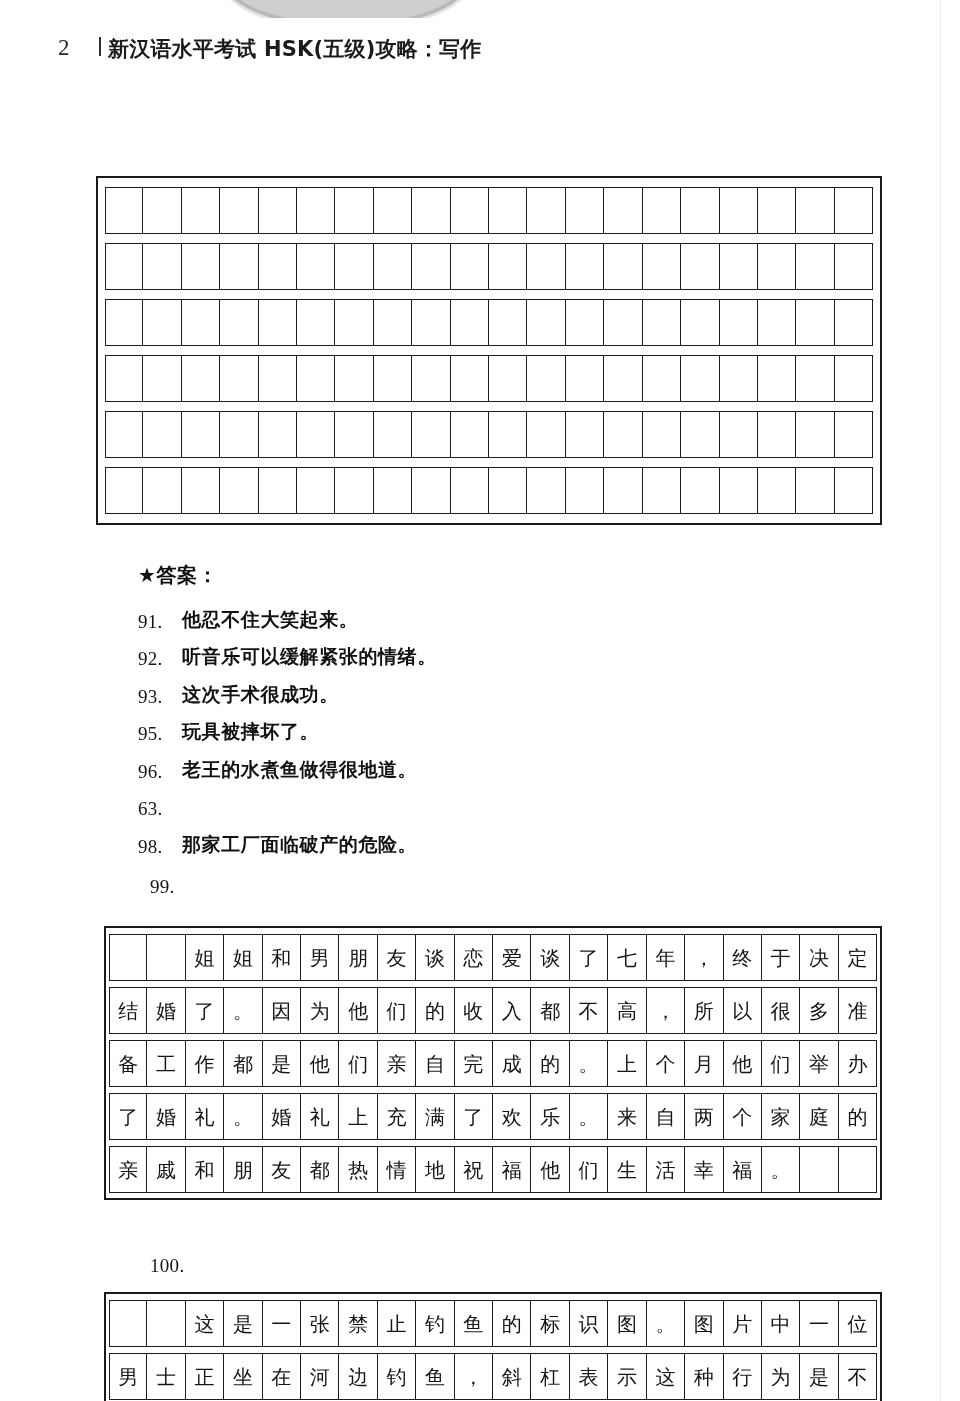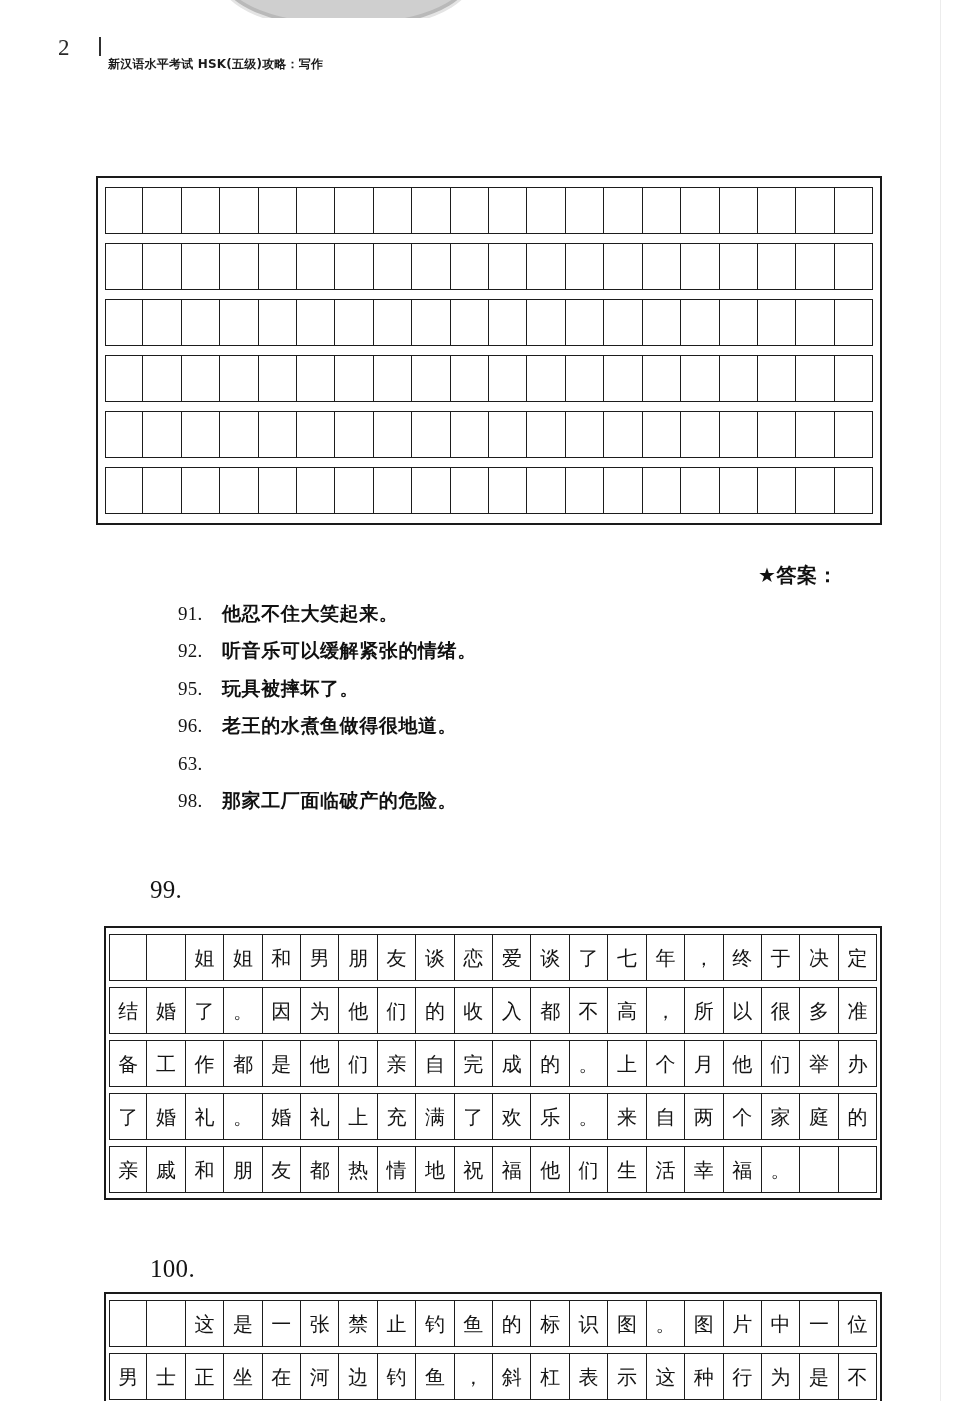--- a/index.html
+++ b/index.html
@@ -69,23 +69,23 @@
     position: absolute;
     left: 99px;
     top: 4px;
     width: 2px;
     height: 19px;
     background: #303030;
   }
   .runhead-title {
     position: absolute;
     left: 108px;
-    top: 18px;
+    top: 3px;
     font-family: "DejaVu Sans", "Liberation Sans", sans-serif;
-    font-size: 12px;
+    font-size: 21px;
     line-height: 27px;
     font-weight: 700;
     letter-spacing: 0.2px;
     color: #1b1b1b;
     white-space: nowrap;
   }
 
   
   .grid {
     position: absolute;
@@ -143,28 +143,26 @@
     width: 700px;
   }
   .answers-heading {
     font-family: "DejaVu Sans", "Liberation Sans", sans-serif;
     font-size: 20px;
     font-weight: 700;
     line-height: 30px;
     color: #111;
     margin-bottom: 5px;
     letter-spacing: 0.5px;
-    text-align: right;
   }
   .answer-line {
     display: flex;
-    align-items: center;
+    align-items: flex-end;
     height: 37.5px;
     white-space: nowrap;
-    margin-left: 40px;
   }
   .answer-num {
     font-family: "Liberation Serif", "DejaVu Serif", serif;
     font-size: 19px;
     color: #151515;
     width: 44px;
     flex: 0 0 44px;
     letter-spacing: 0.3px;
   }
   .answer-text {
@@ -173,21 +171,21 @@
     font-weight: 700;
     color: #111;
     letter-spacing: 0.6px;
   }
 
   
   .qnum {
     position: absolute;
     left: 150px;
     font-family: "Liberation Serif", "DejaVu Serif", serif;
-    font-size: 25px;
+    font-size: 19px;
     color: #141414;
     letter-spacing: 0.3px;
   }
   #qnum-99  { top: 876px; }
   #qnum-100 { top: 1244px; margin-top: 11px; }
 </style>
 </head>
 <body>
 
 <div class="page-edge-rule"></div>
@@ -339,20 +337,24 @@
 <div class="answers">
   <div class="answers-heading">★答案：</div>
   <div id="answers-list">
       <div class="answer-line">
         <span class="answer-num">91.</span>
         <span class="answer-text">他忍不住大笑起来。</span>
       </div>
       <div class="answer-line">
         <span class="answer-num">92.</span>
         <span class="answer-text">听音乐可以缓解紧张的情绪。</span>
+      </div>
+      <div class="answer-line">
+        <span class="answer-num">93.</span>
+        <span class="answer-text">这次手术很成功。</span>
       </div>
       <div class="answer-line">
         <span class="answer-num">95.</span>
         <span class="answer-text">玩具被摔坏了。</span>
       </div>
       <div class="answer-line">
         <span class="answer-num">96.</span>
         <span class="answer-text">老王的水煮鱼做得很地道。</span>
       </div>
       <div class="answer-line">

